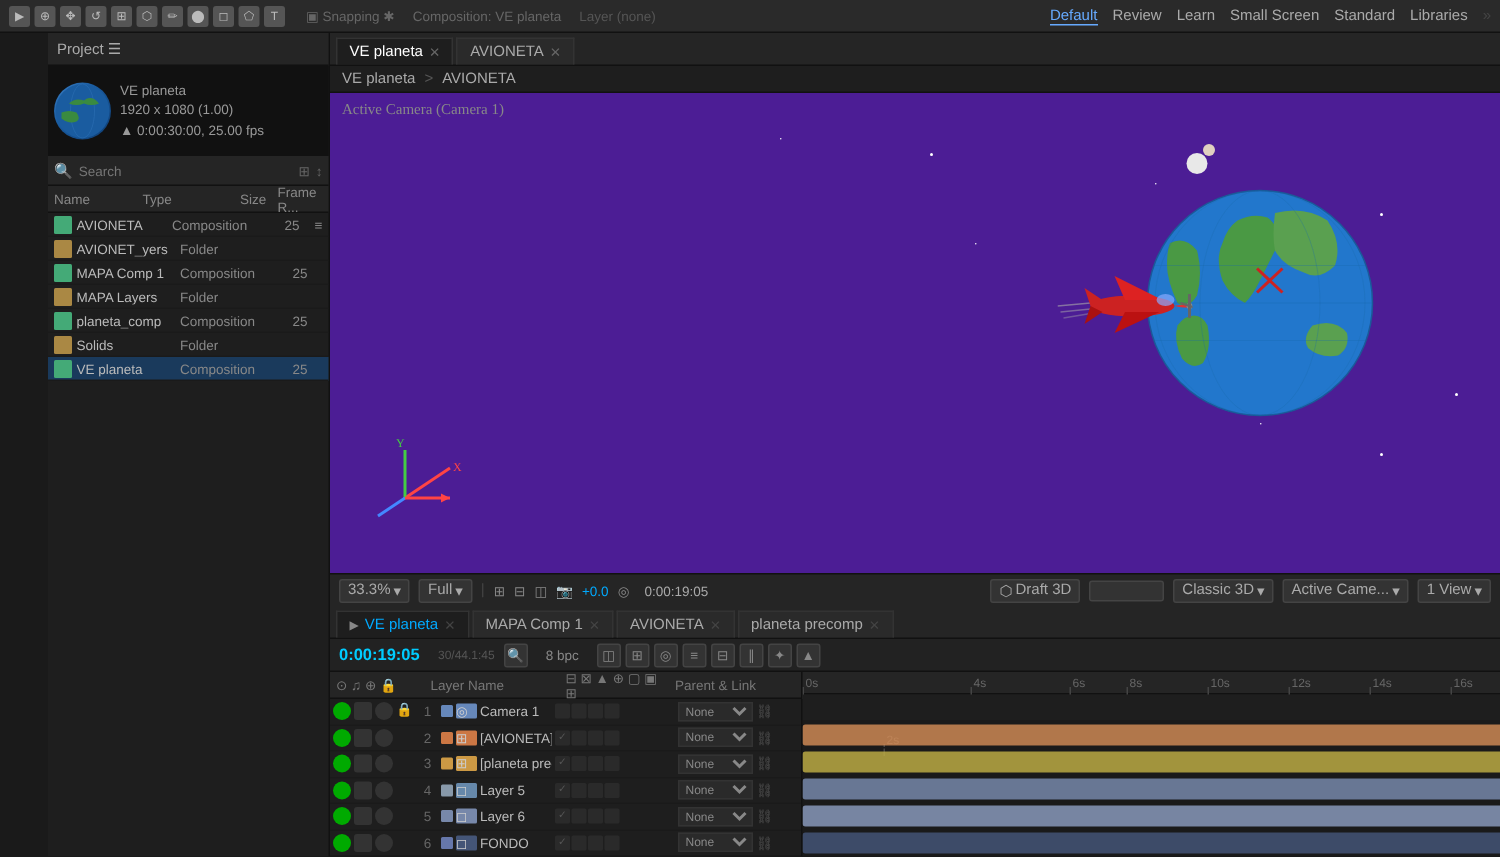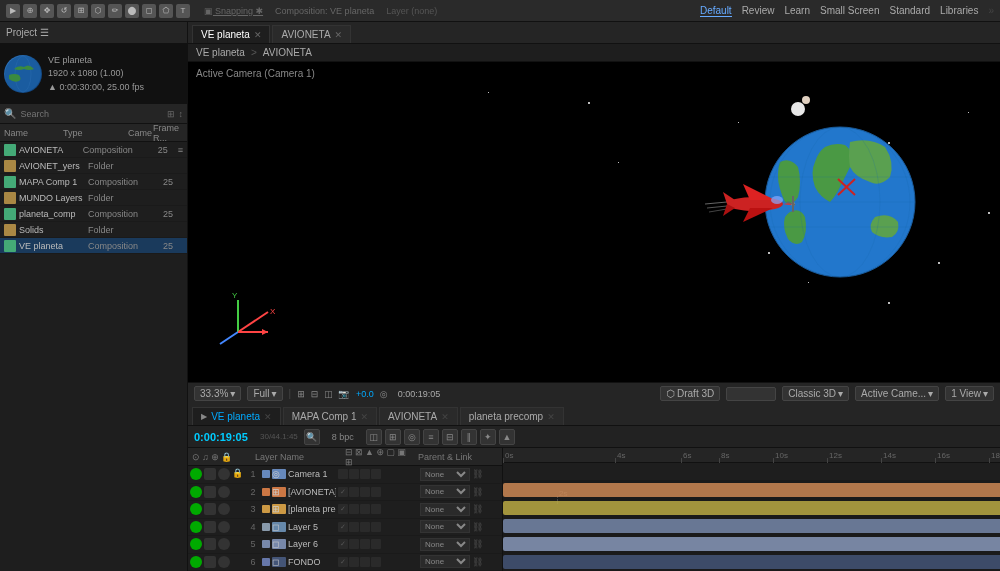--- a/index.html
+++ b/index.html
@@ -50,20 +50,21 @@
     }
     .tab-active-top {
       color: #6af;
       border-bottom: 1px solid #6af;
     }
 
     
     .main-layout {
       display: flex;
       height: calc(571px - 22px);
+      padding-left: 32px;
     }
 
     
     .left-panel {
       width: 188px;
       background: #1e1e1e;
       border-right: 1px solid #111;
       display: flex;
       flex-direction: column;
     }
@@ -206,23 +207,24 @@
       font-size: 10px;
       color: #aaa;
       border-bottom: 1px solid #111;
       gap: 6px;
     }
     .breadcrumb-sep { color: #555; }
 
     
     .viewport {
       flex: 1;
-      background: #000000;
+      background: #4c1d95;
       position: relative;
       overflow: hidden;
+      font-family: Liberation Serif, serif;
     }
     .viewport-label {
       position: absolute;
       top: 6px;
       left: 8px;
       font-size: 10px;
       color: #888;
     }
 
     
@@ -466,21 +468,21 @@
     <span class="top-icon">↺</span>
     <span class="top-icon">⊞</span>
     <span class="top-icon">⬡</span>
     <span class="top-icon">✏</span>
     <span class="top-icon">⬤</span>
     <span class="top-icon">◻</span>
     <span class="top-icon">⬠</span>
     <span class="top-icon">T</span>
   </div>
 
-  <span style="margin-left:6px;color:#666;font-size:9px;text-decoration:underline;">▣ Snapping ✱</span>
+  <span style="margin-left:6px;color:#666;font-size:9px;">▣ Snapping ✱</span>
   <span style="margin-left:4px;color:#666;font-size:9px;">Composition: VE planeta</span>
   <span style="margin-left:4px;color:#555;font-size:9px;">Layer (none)</span>
 
   <div class="top-bar-right">
     <span class="tab-active-top">Default</span>
     <span>Review</span>
     <span>Learn</span>
     <span>Small Screen</span>
     <span>Standard</span>
     <span>Libraries</span>
@@ -514,21 +516,21 @@
     <div class="project-search">
       <span class="search-icon-sm">🔍</span>
       <input type="text" style="background: transparent; border: none; color: rgb(170, 170, 170); font-size: 9px; width: 80px; outline: none;" placeholder="Search">
       <span style="margin-left:auto;color:#666;font-size:9px;">⊞</span>
       <span style="color:#666;font-size:9px;">↕</span>
     </div>
 
     <div class="project-table-header">
       <span class="col-name">Name</span>
       <span class="col-type">Type</span>
-      <span class="col-size">Came</span>
+      <span class="col-size">Size</span>
       <span class="col-fr">Frame R...</span>
     </div>
 
     <div>
       <div class="project-item">
         <div class="item-icon icon-comp"></div>
         <span class="item-label">AVIONETA</span>
         <span class="item-type">Composition</span>
         <span class="item-fr">25</span>
         <span style="color:#888;font-size:9px;">≡</span>
@@ -540,21 +542,21 @@
         <span class="item-fr"></span>
       </div>
       <div class="project-item">
         <div class="item-icon icon-comp"></div>
         <span class="item-label">MAPA Comp 1</span>
         <span class="item-type">Composition</span>
         <span class="item-fr">25</span>
       </div>
       <div class="project-item">
         <div class="item-icon icon-folder"></div>
-        <span class="item-label">MUNDO Layers</span>
+        <span class="item-label">MAPA Layers</span>
         <span class="item-type">Folder</span>
         <span class="item-fr"></span>
       </div>
       <div class="project-item">
         <div class="item-icon icon-comp"></div>
         <span class="item-label">planeta_comp</span>
         <span class="item-type">Composition</span>
         <span class="item-fr">25</span>
       </div>
       <div class="project-item">

